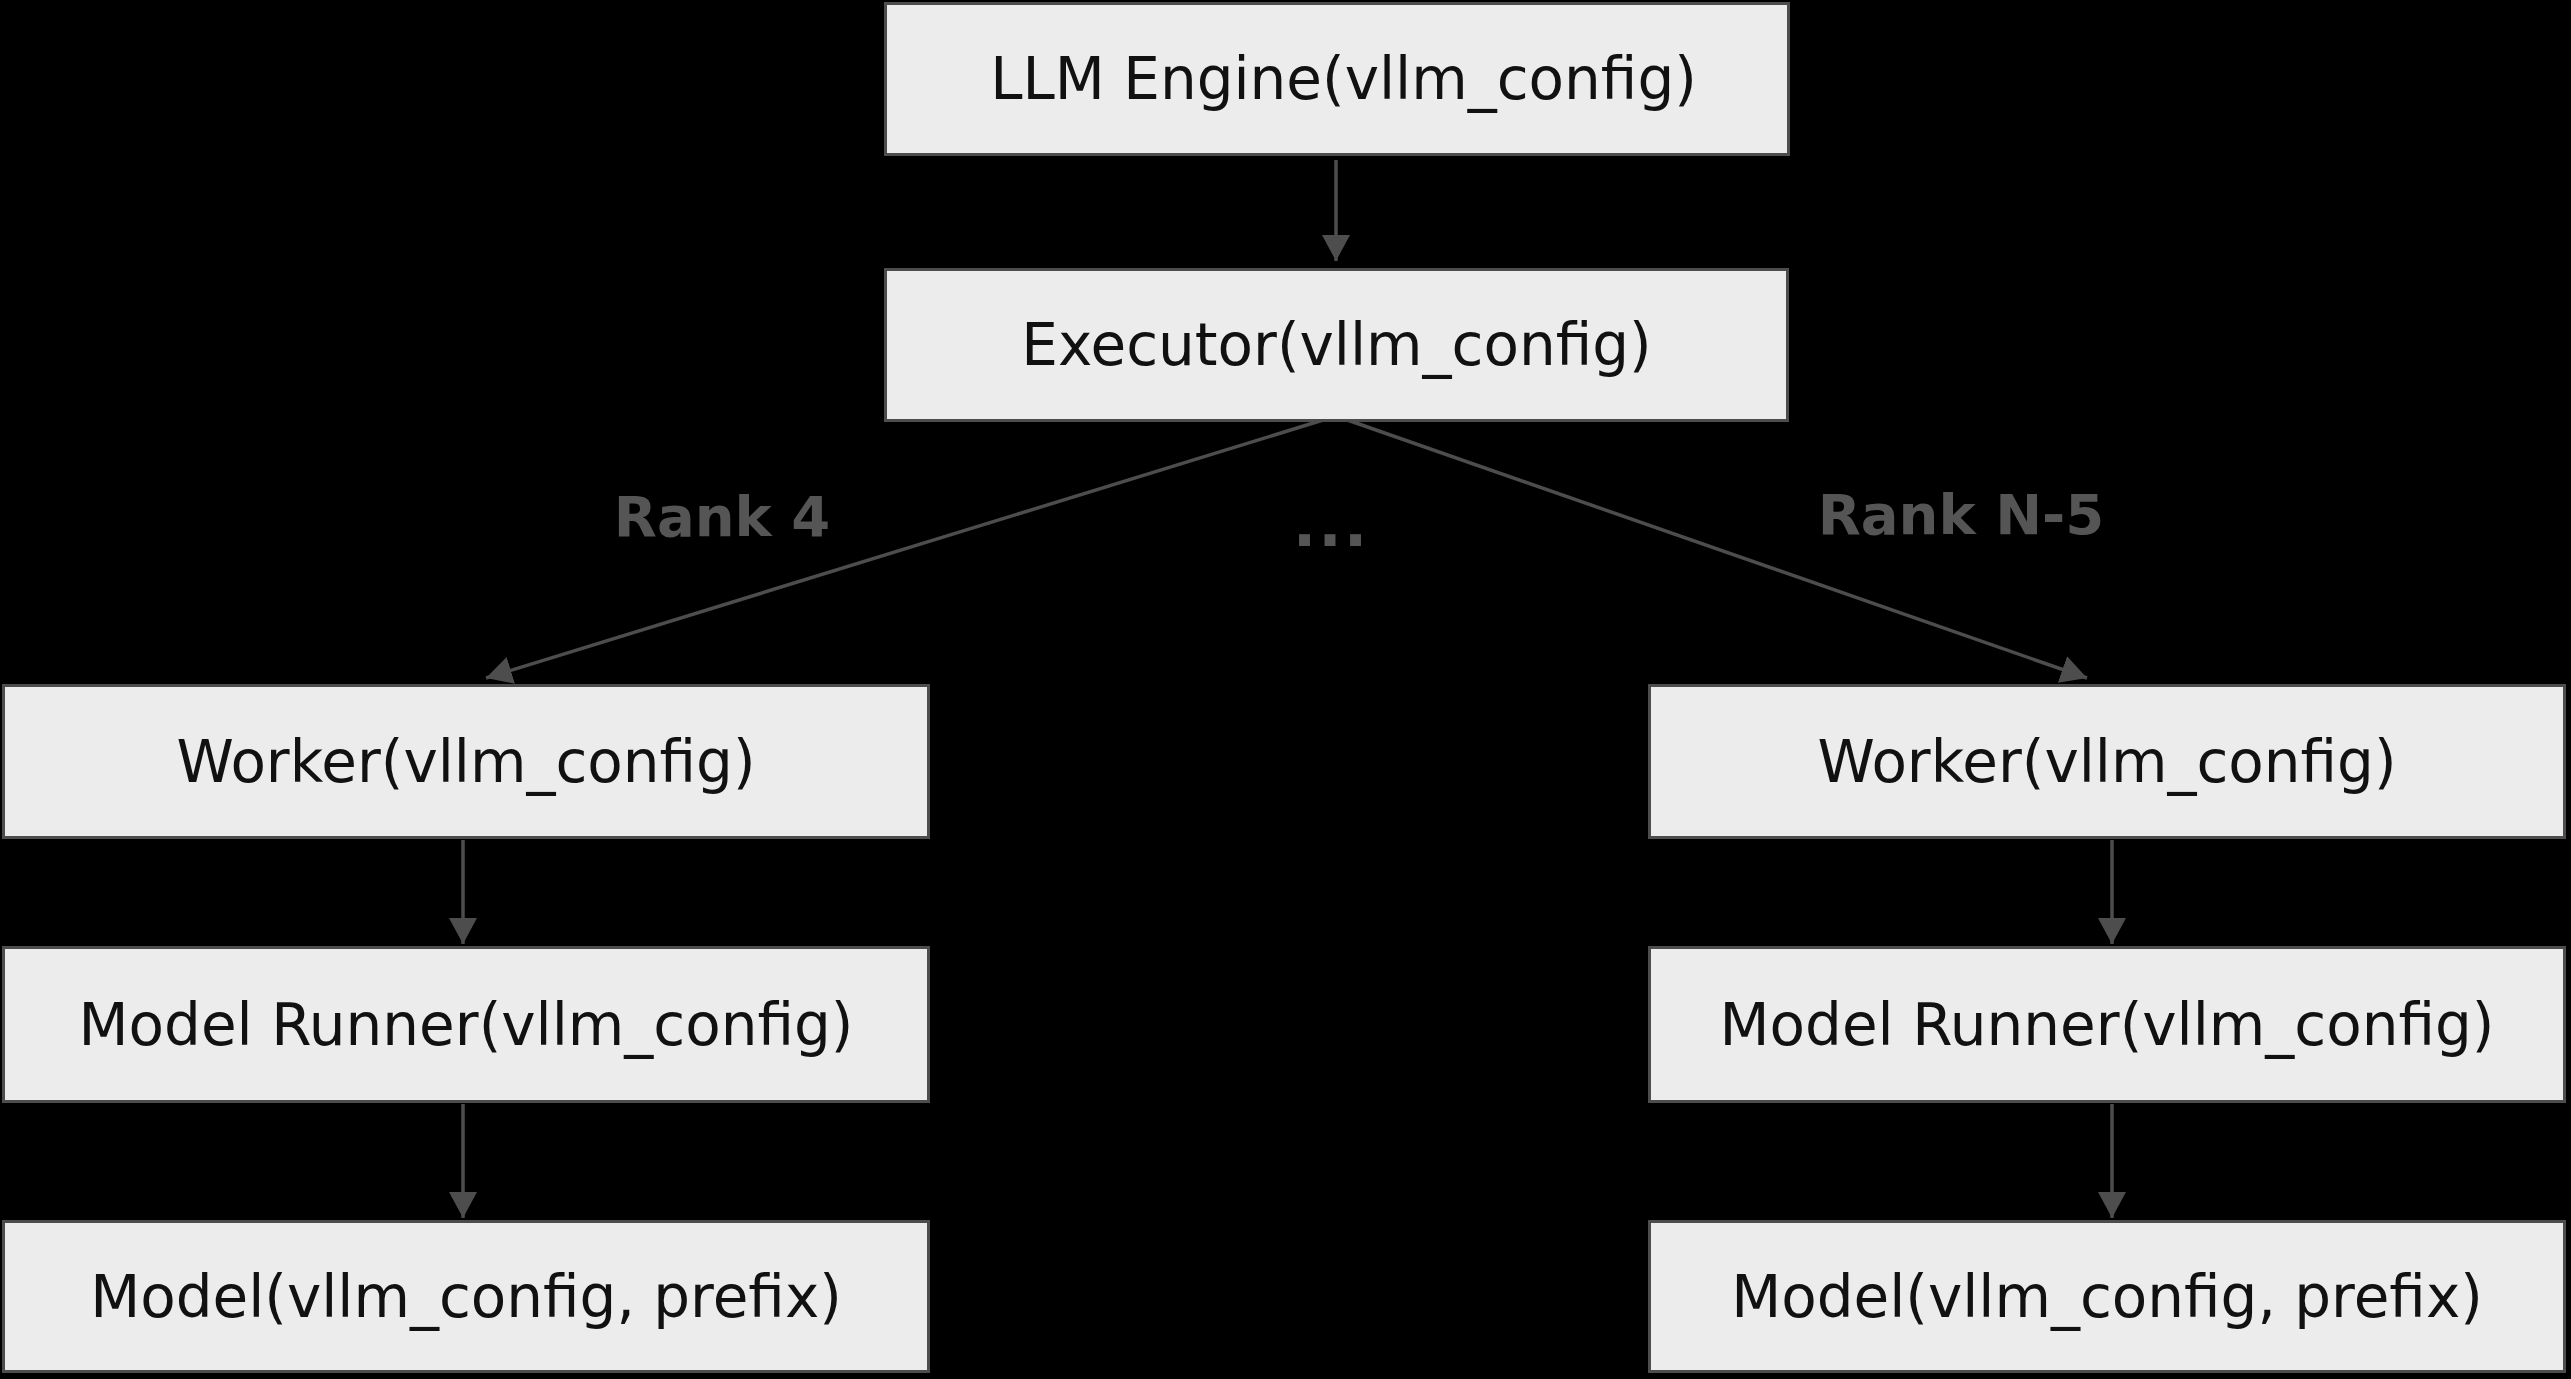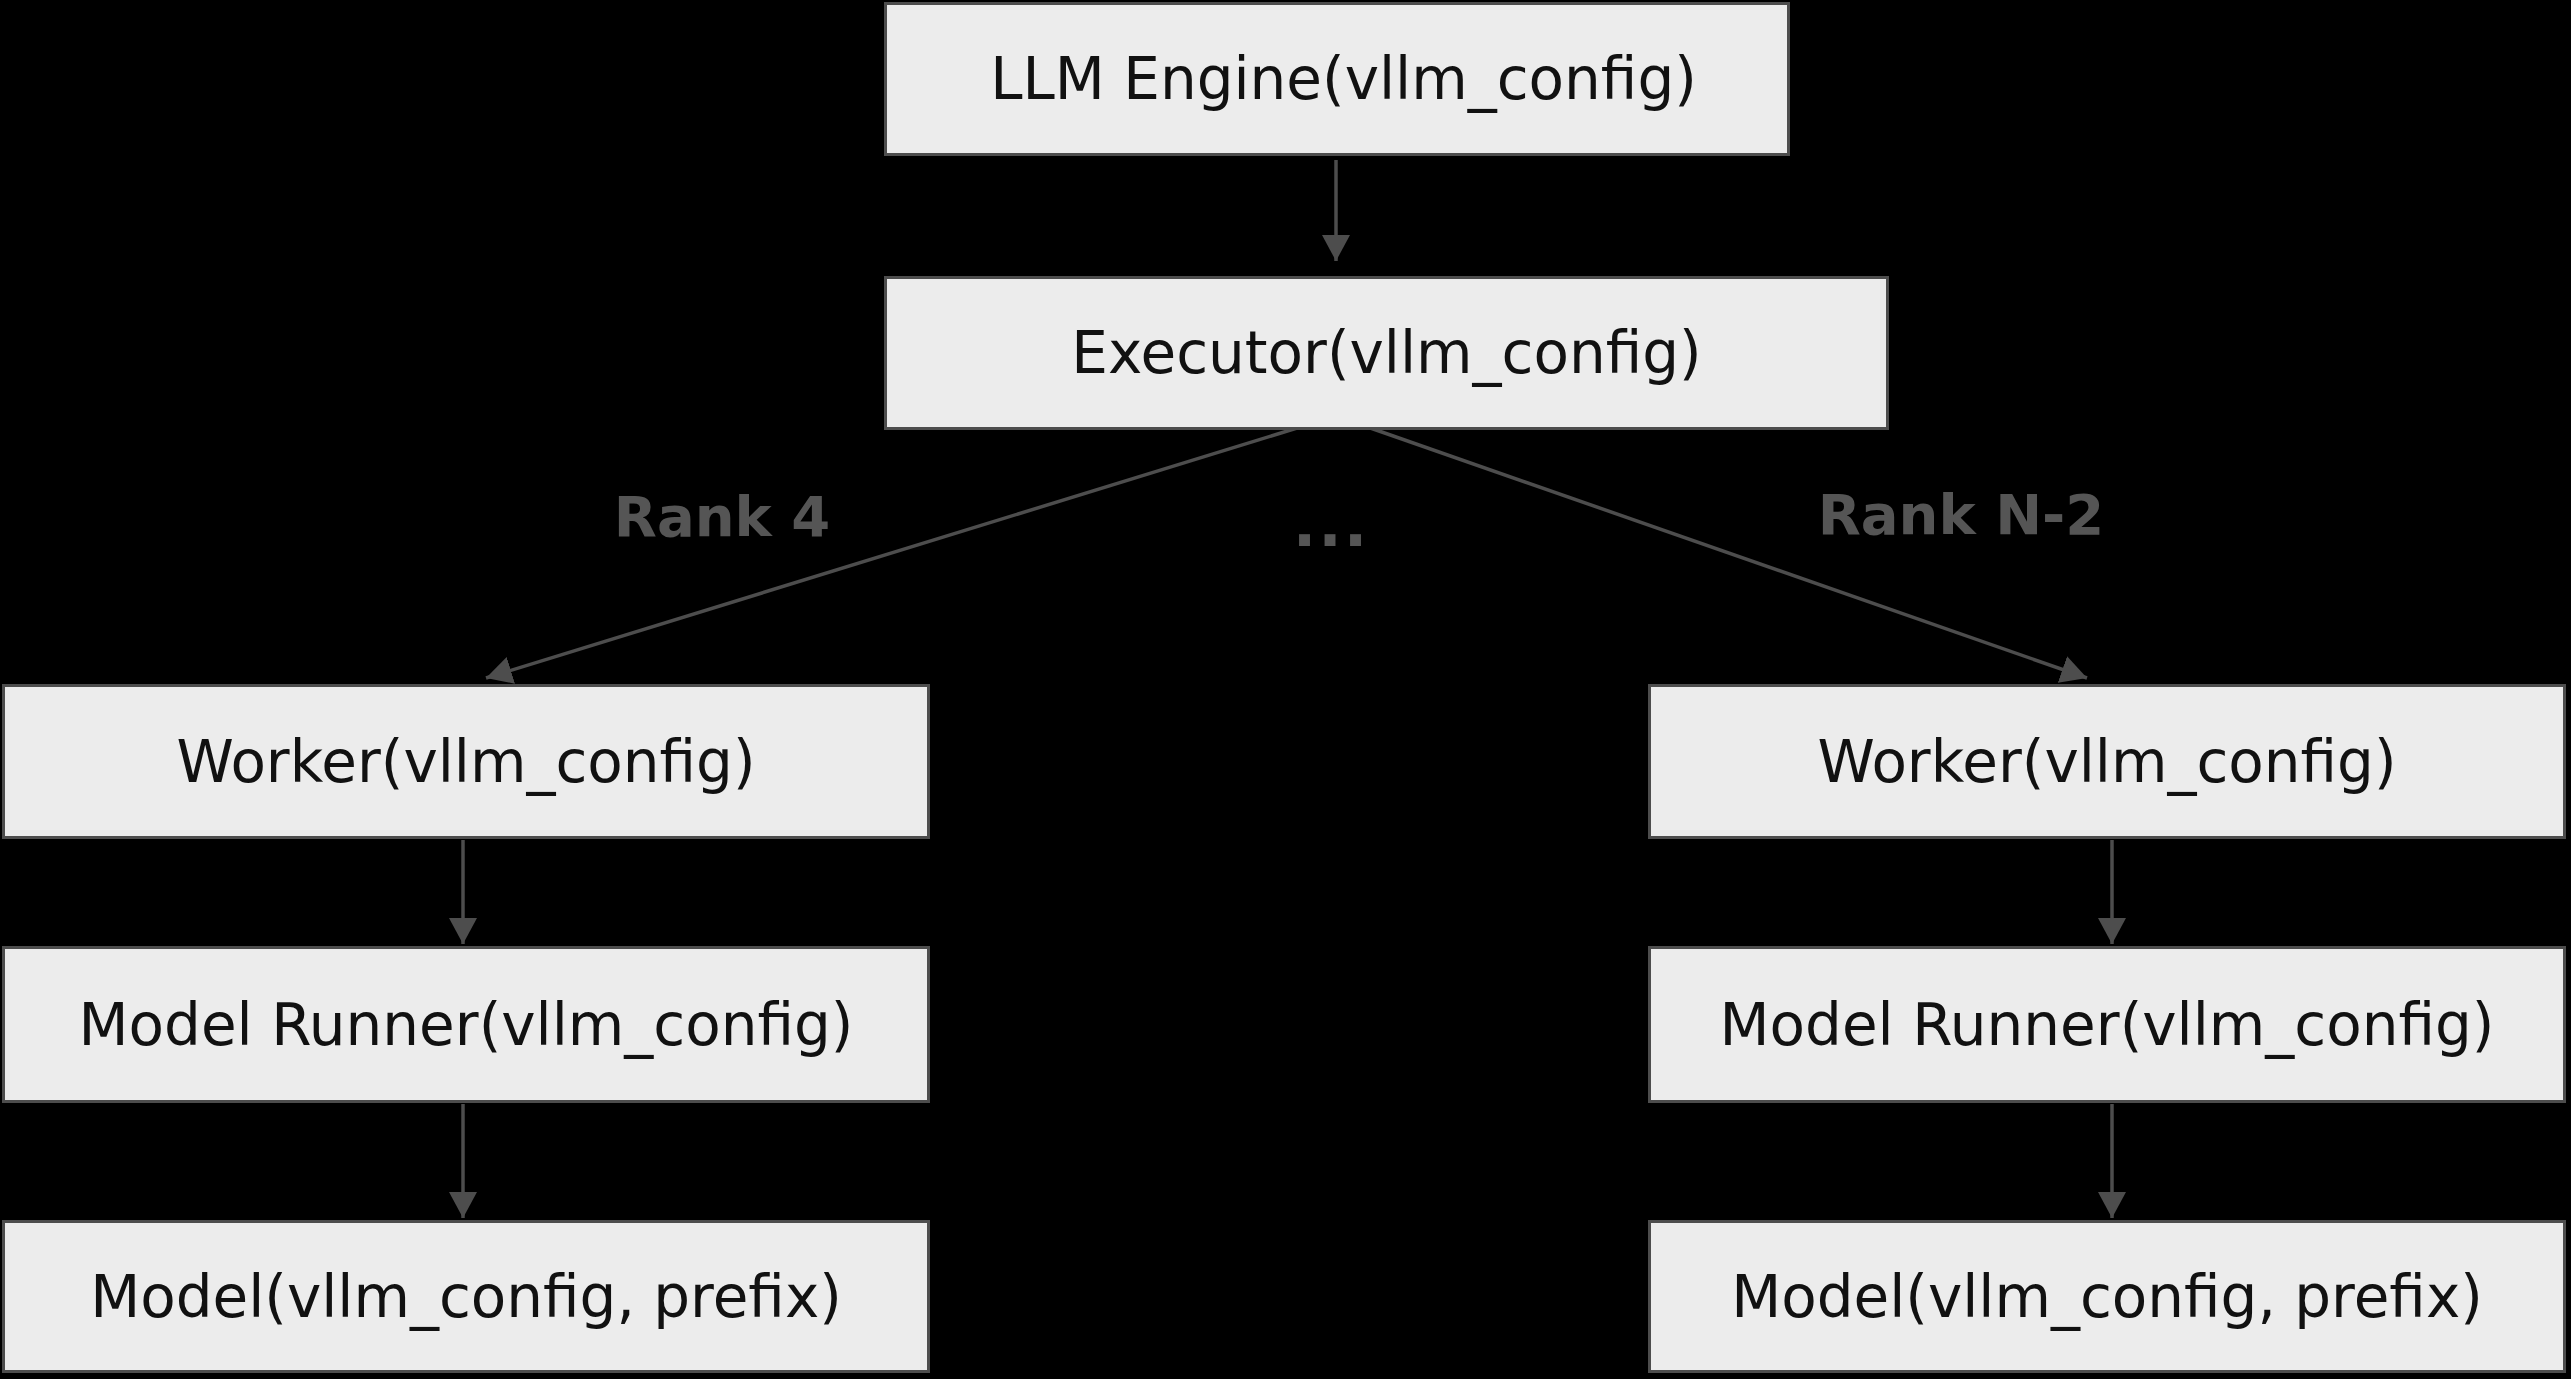--- a/index.html
+++ b/index.html
@@ -49,21 +49,21 @@
     white-space: nowrap;
   }
   .edge-label.dots {
     font-size: 62px;
     font-weight: 700;
     letter-spacing: 2px;
   }
 
   
   .n-engine   { left: 884px;  top: 2px;    width: 906px; height: 154px; padding-left: 13px; }
-  .n-executor { left: 884px;  top: 276px;  width: 1005px; height: 154px; }
+  .n-executor { left: 884px;  top: 268px;  width: 905px; height: 154px; }
   .n-worker-l { left: 2px;    top: 684px;  width: 928px; height: 155px; }
   .n-mrunner-l{ left: 2px;    top: 946px;  width: 928px; height: 157px; }
   .n-model-l  { left: 2px;    top: 1220px; width: 928px; height: 153px; }
   .n-worker-r { left: 1648px; top: 684px;  width: 918px; height: 155px; }
   .n-mrunner-r{ left: 1648px; top: 946px;  width: 918px; height: 157px; }
   .n-model-r  { left: 1648px; top: 1220px; width: 918px; height: 153px; }
 
   .l-rank0 { left: 722px;  top: 516px; }
   .l-dots  { left: 1331px; top: 524px; }
   .l-rankn { left: 1961px; top: 514px; }
@@ -101,15 +101,15 @@
   <div class="node n-worker-r">Worker(vllm_config)</div>
 
   <div class="node n-mrunner-r">Model Runner(vllm_config)</div>
 
   <div class="node n-model-r">Model(vllm_config, prefix)</div>
 
   <div class="edge-label l-rank0">Rank 4</div>
 
   <div class="edge-label dots l-dots">...</div>
 
-  <div class="edge-label l-rankn">Rank N-2</div>
+  <div class="edge-label l-rankn">Rank N-5</div>
 
 </div>
 
 </body></html>

